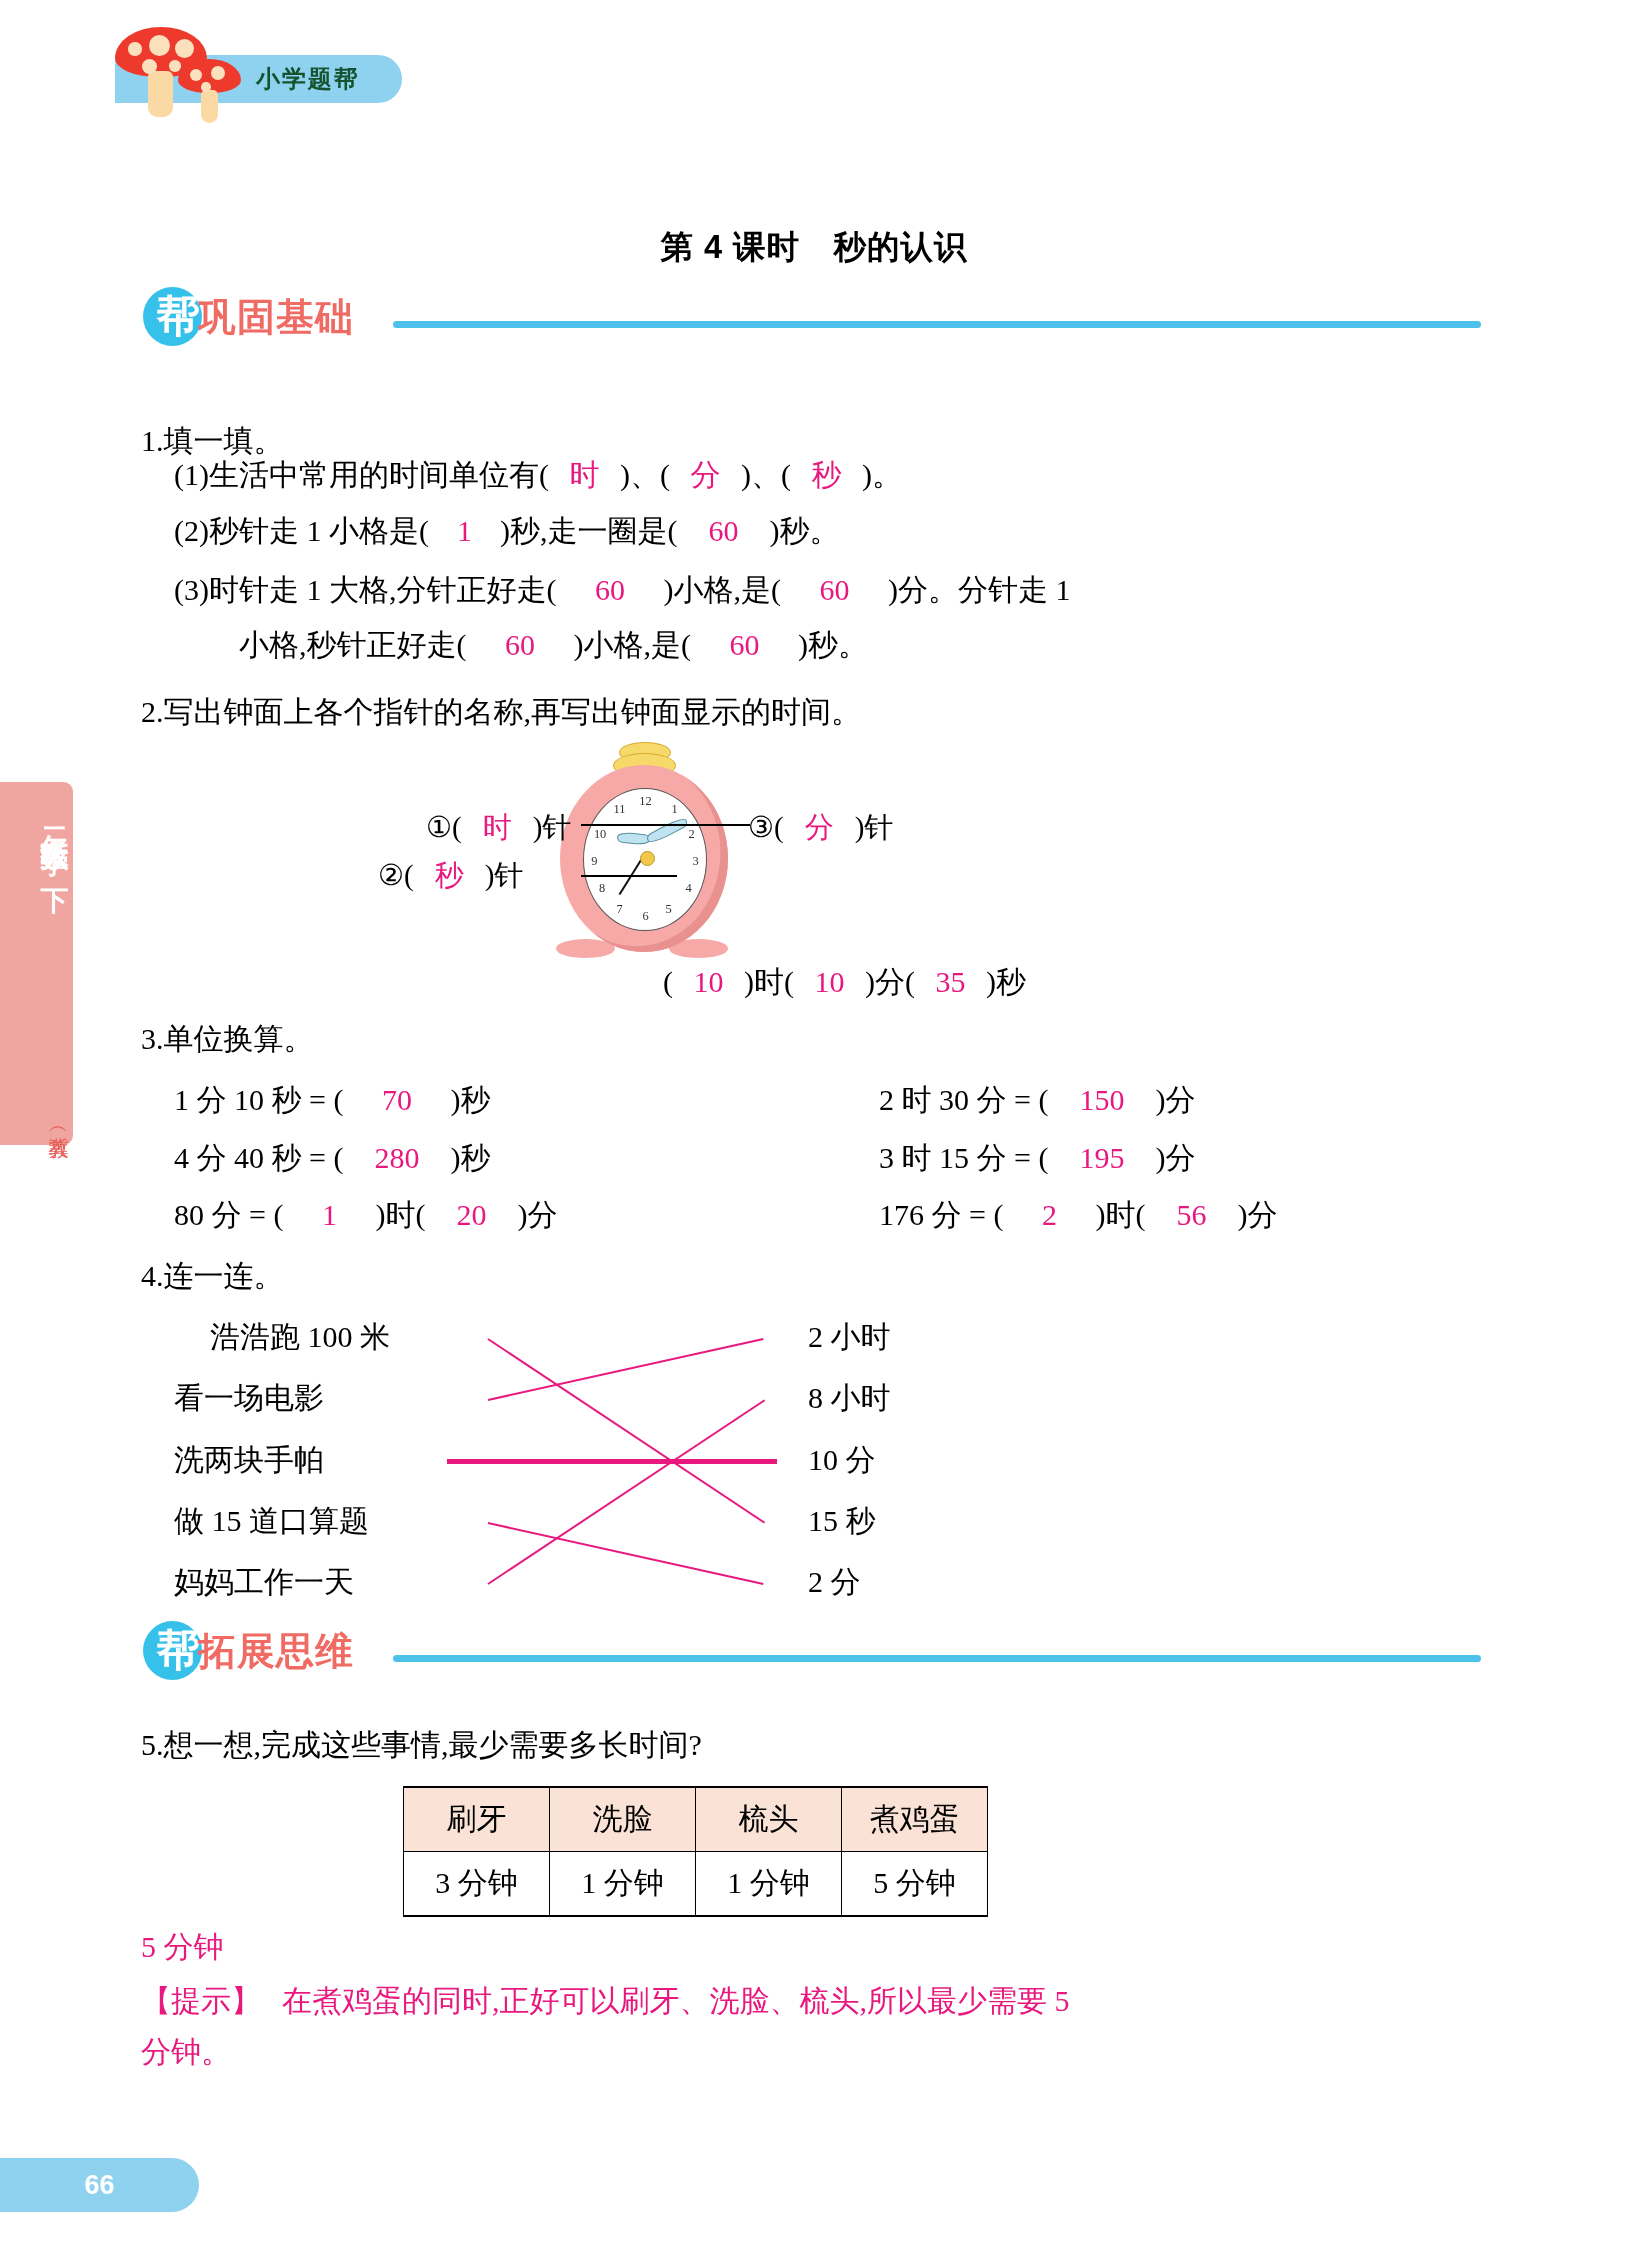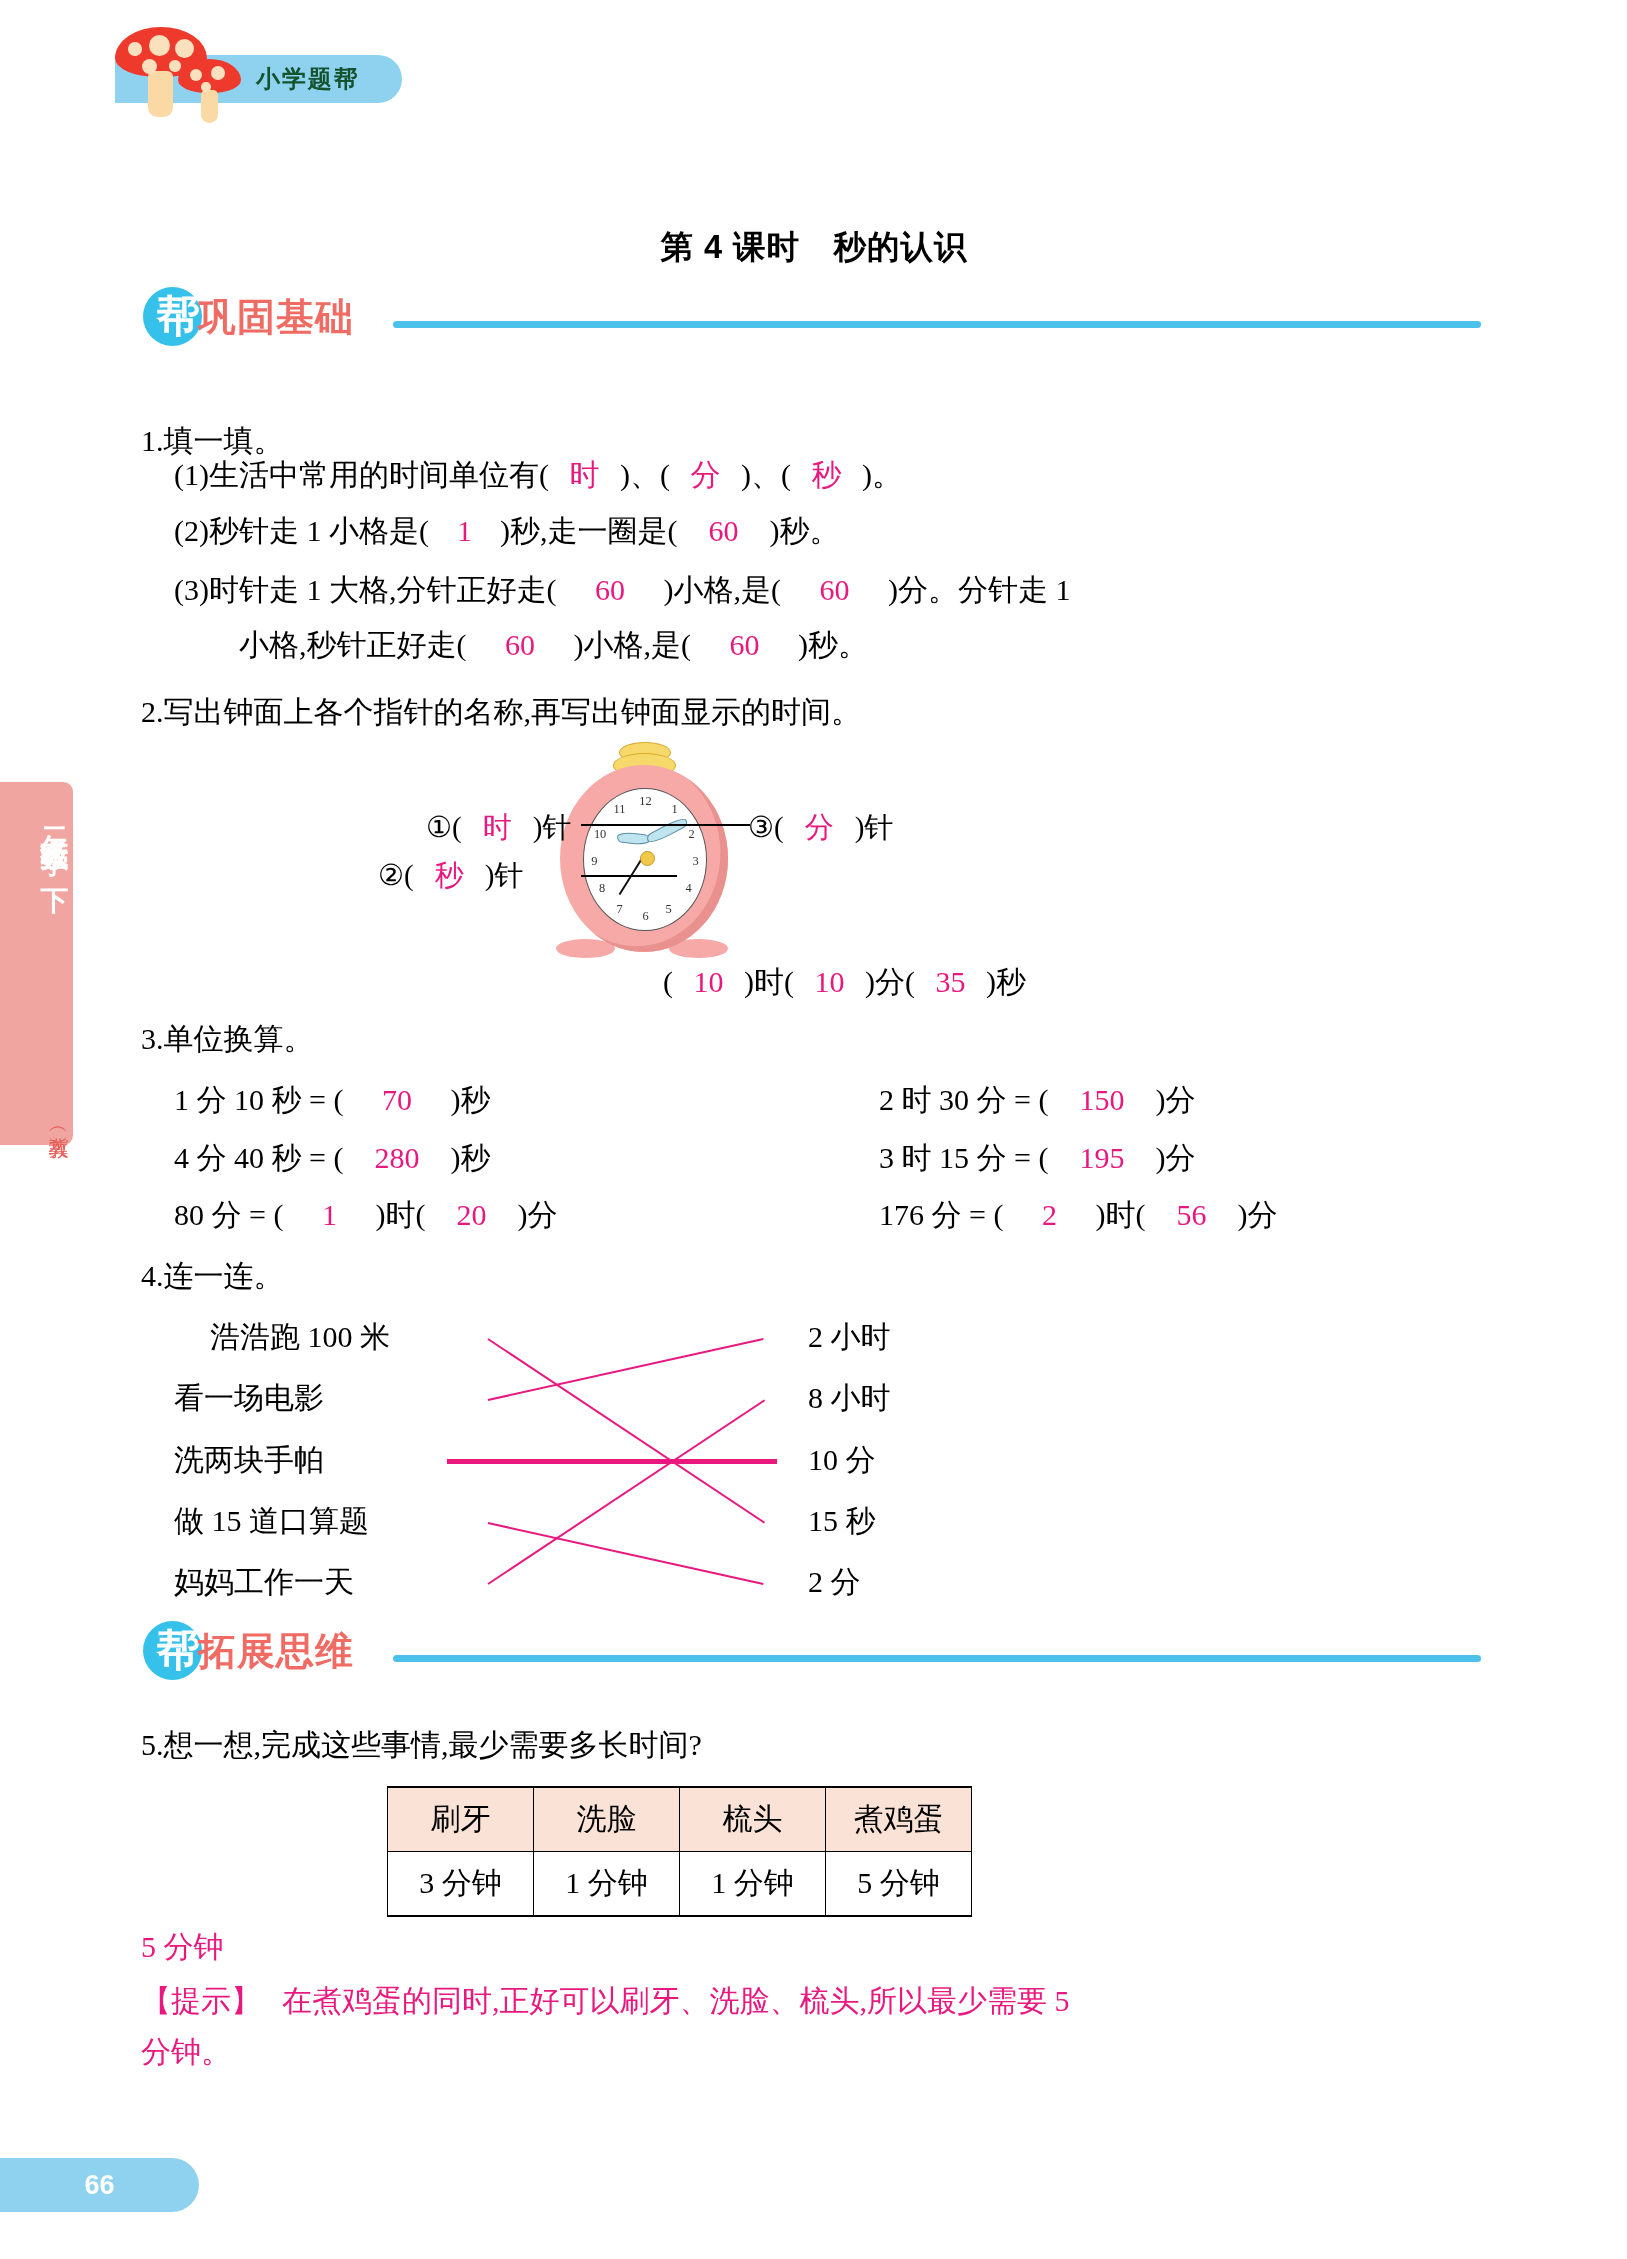--- a/index.html
+++ b/index.html
@@ -148,21 +148,21 @@
     position:absolute;left:387px;top:1786px;border-collapse:collapse;
   }
   table.tbl td{
     border-left:1.9px solid #000;border-right:1.9px solid #000;
     width:143px;height:61px;text-align:center;font-size:30px;
   }
   table.tbl tr.head td{background:#fae3d6;border-top:2.9px solid #000;border-bottom:1.9px solid #000;}
   table.tbl tr.body td{border-bottom:2.9px solid #000;}
   table.tbl td.first{border-left:none;}
   table.tbl td.last{border-right:none;}
-  table.tbl{border-left:1.9px solid #000;border-right:1.9px solid #000;}
+  table.tbl{border-left:1.9px solid #000;border-right:1.9px solid #000;margin-left:16px;}
 </style>
 </head>
 <body>
 
 <div class="page">
 
   <div class="banner"></div>
   <div class="mush mush-a">
     <div class="cap"></div>
       <div class="stem"></div>

